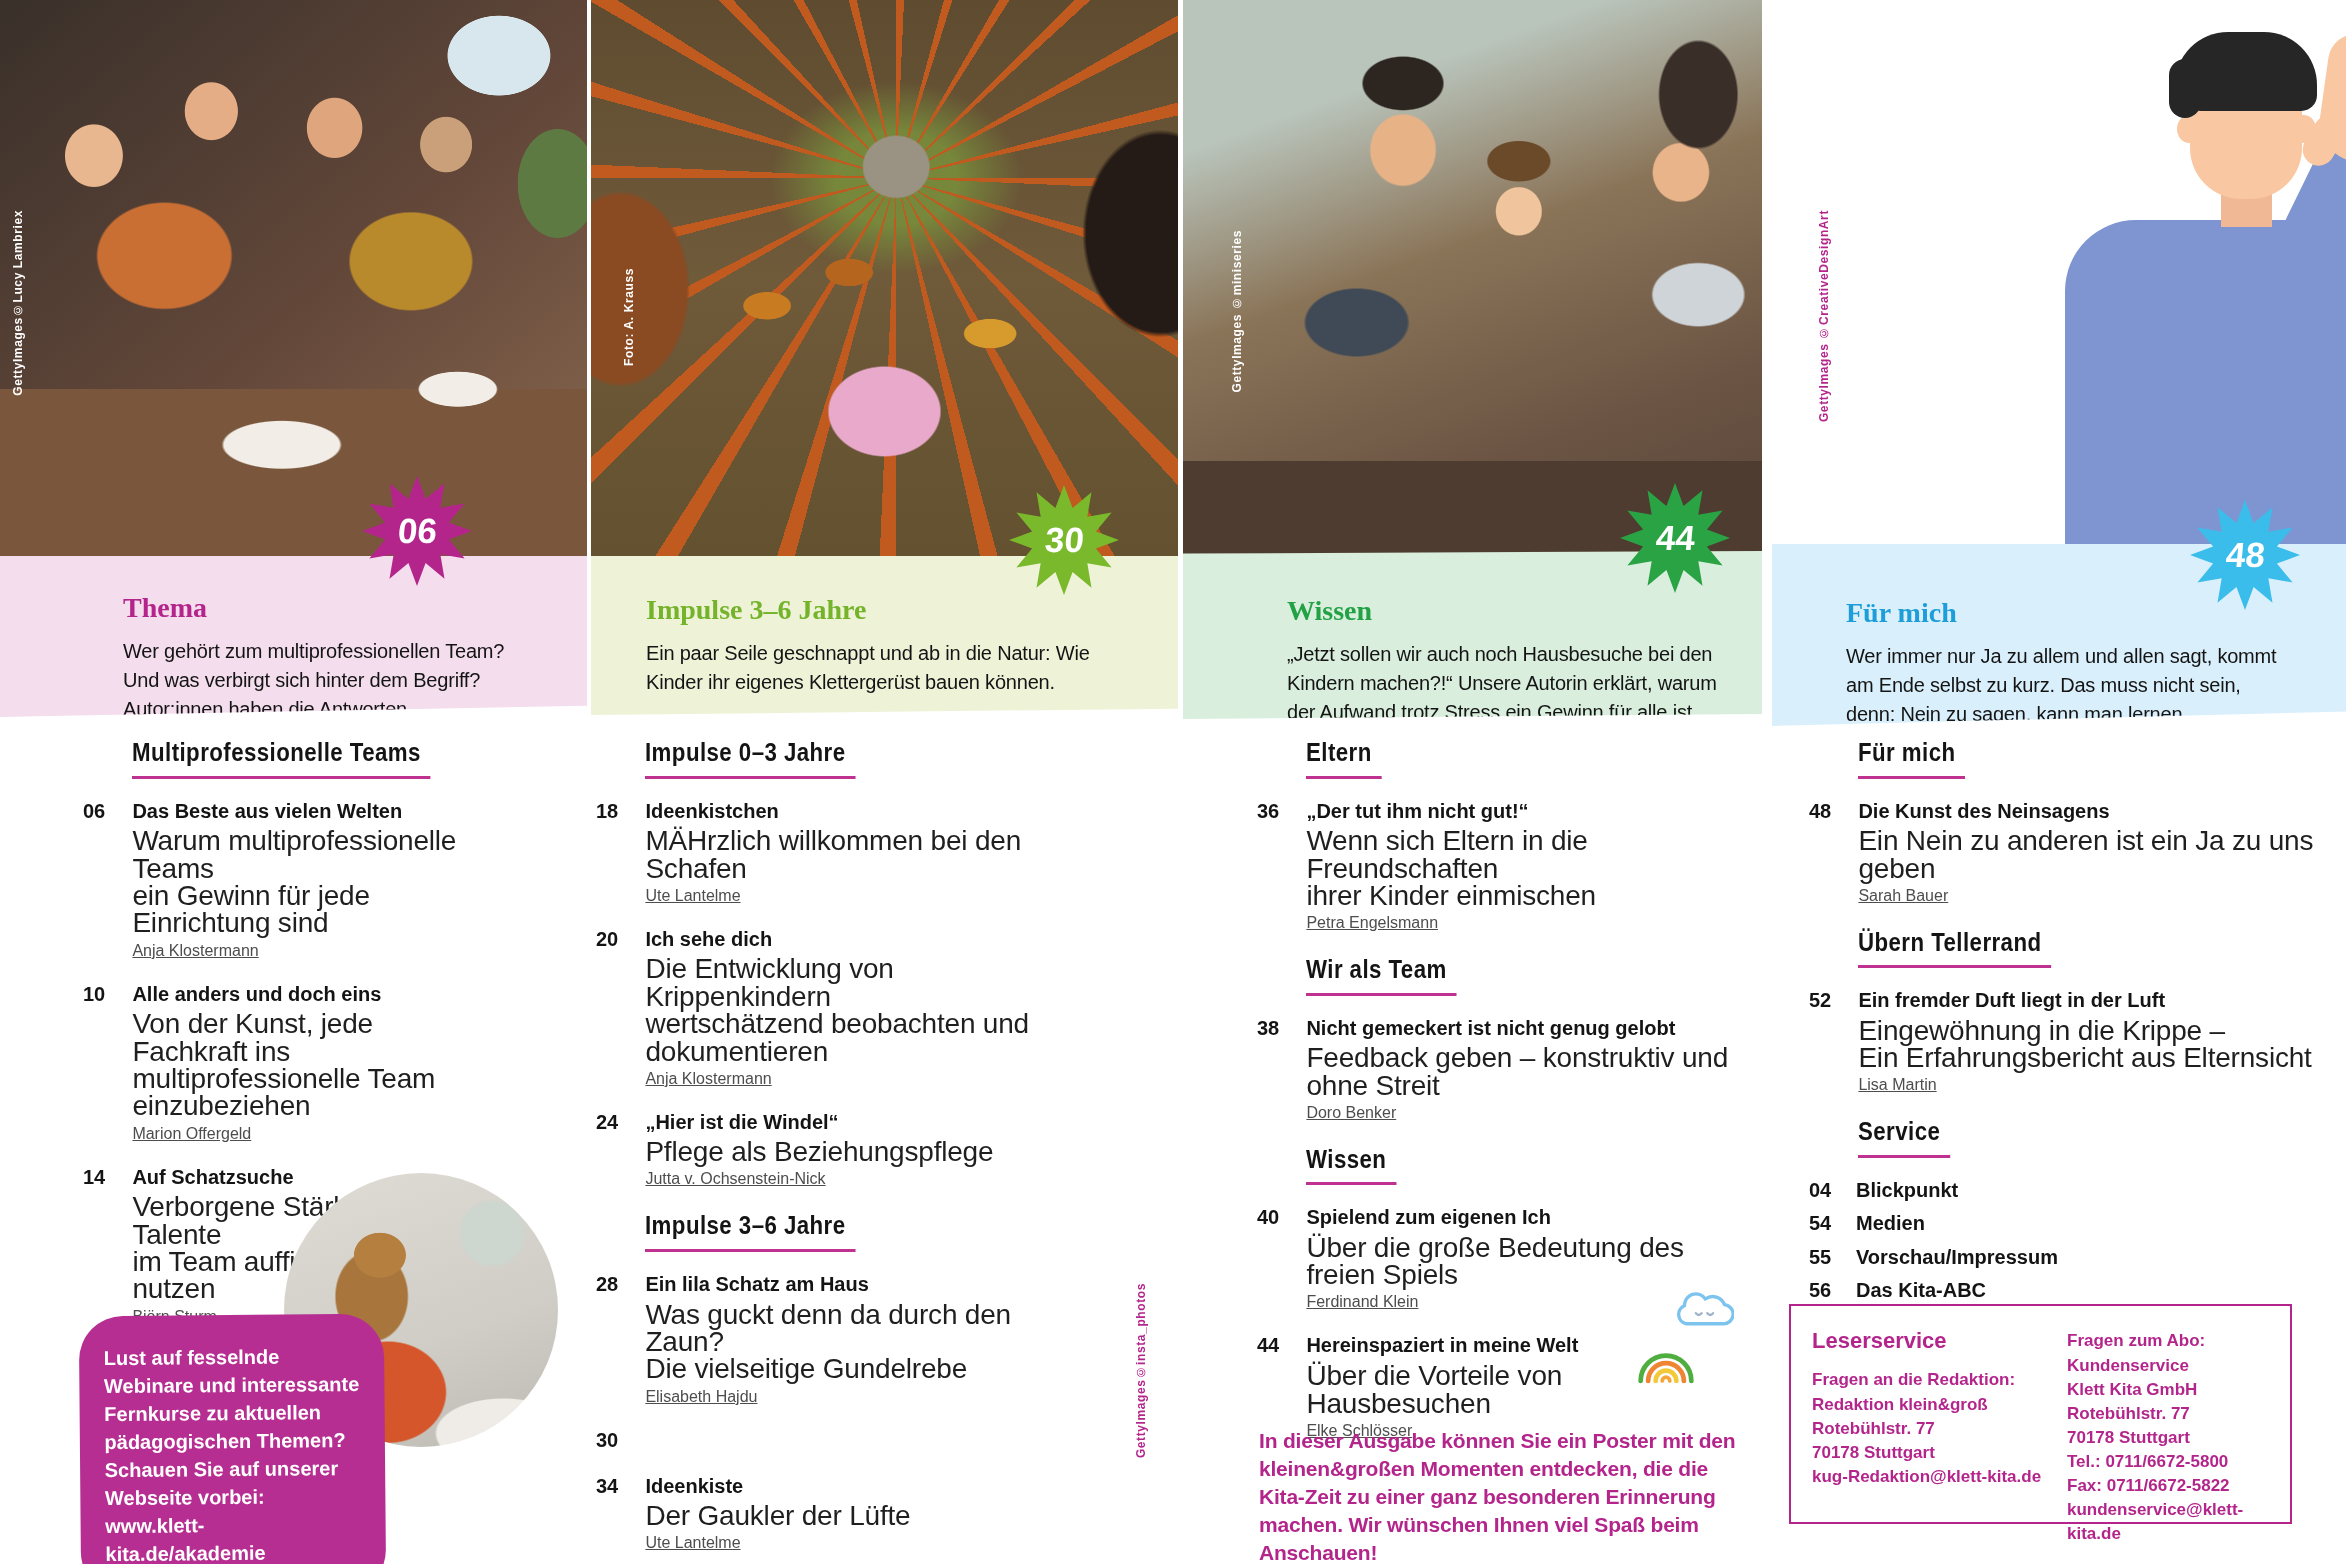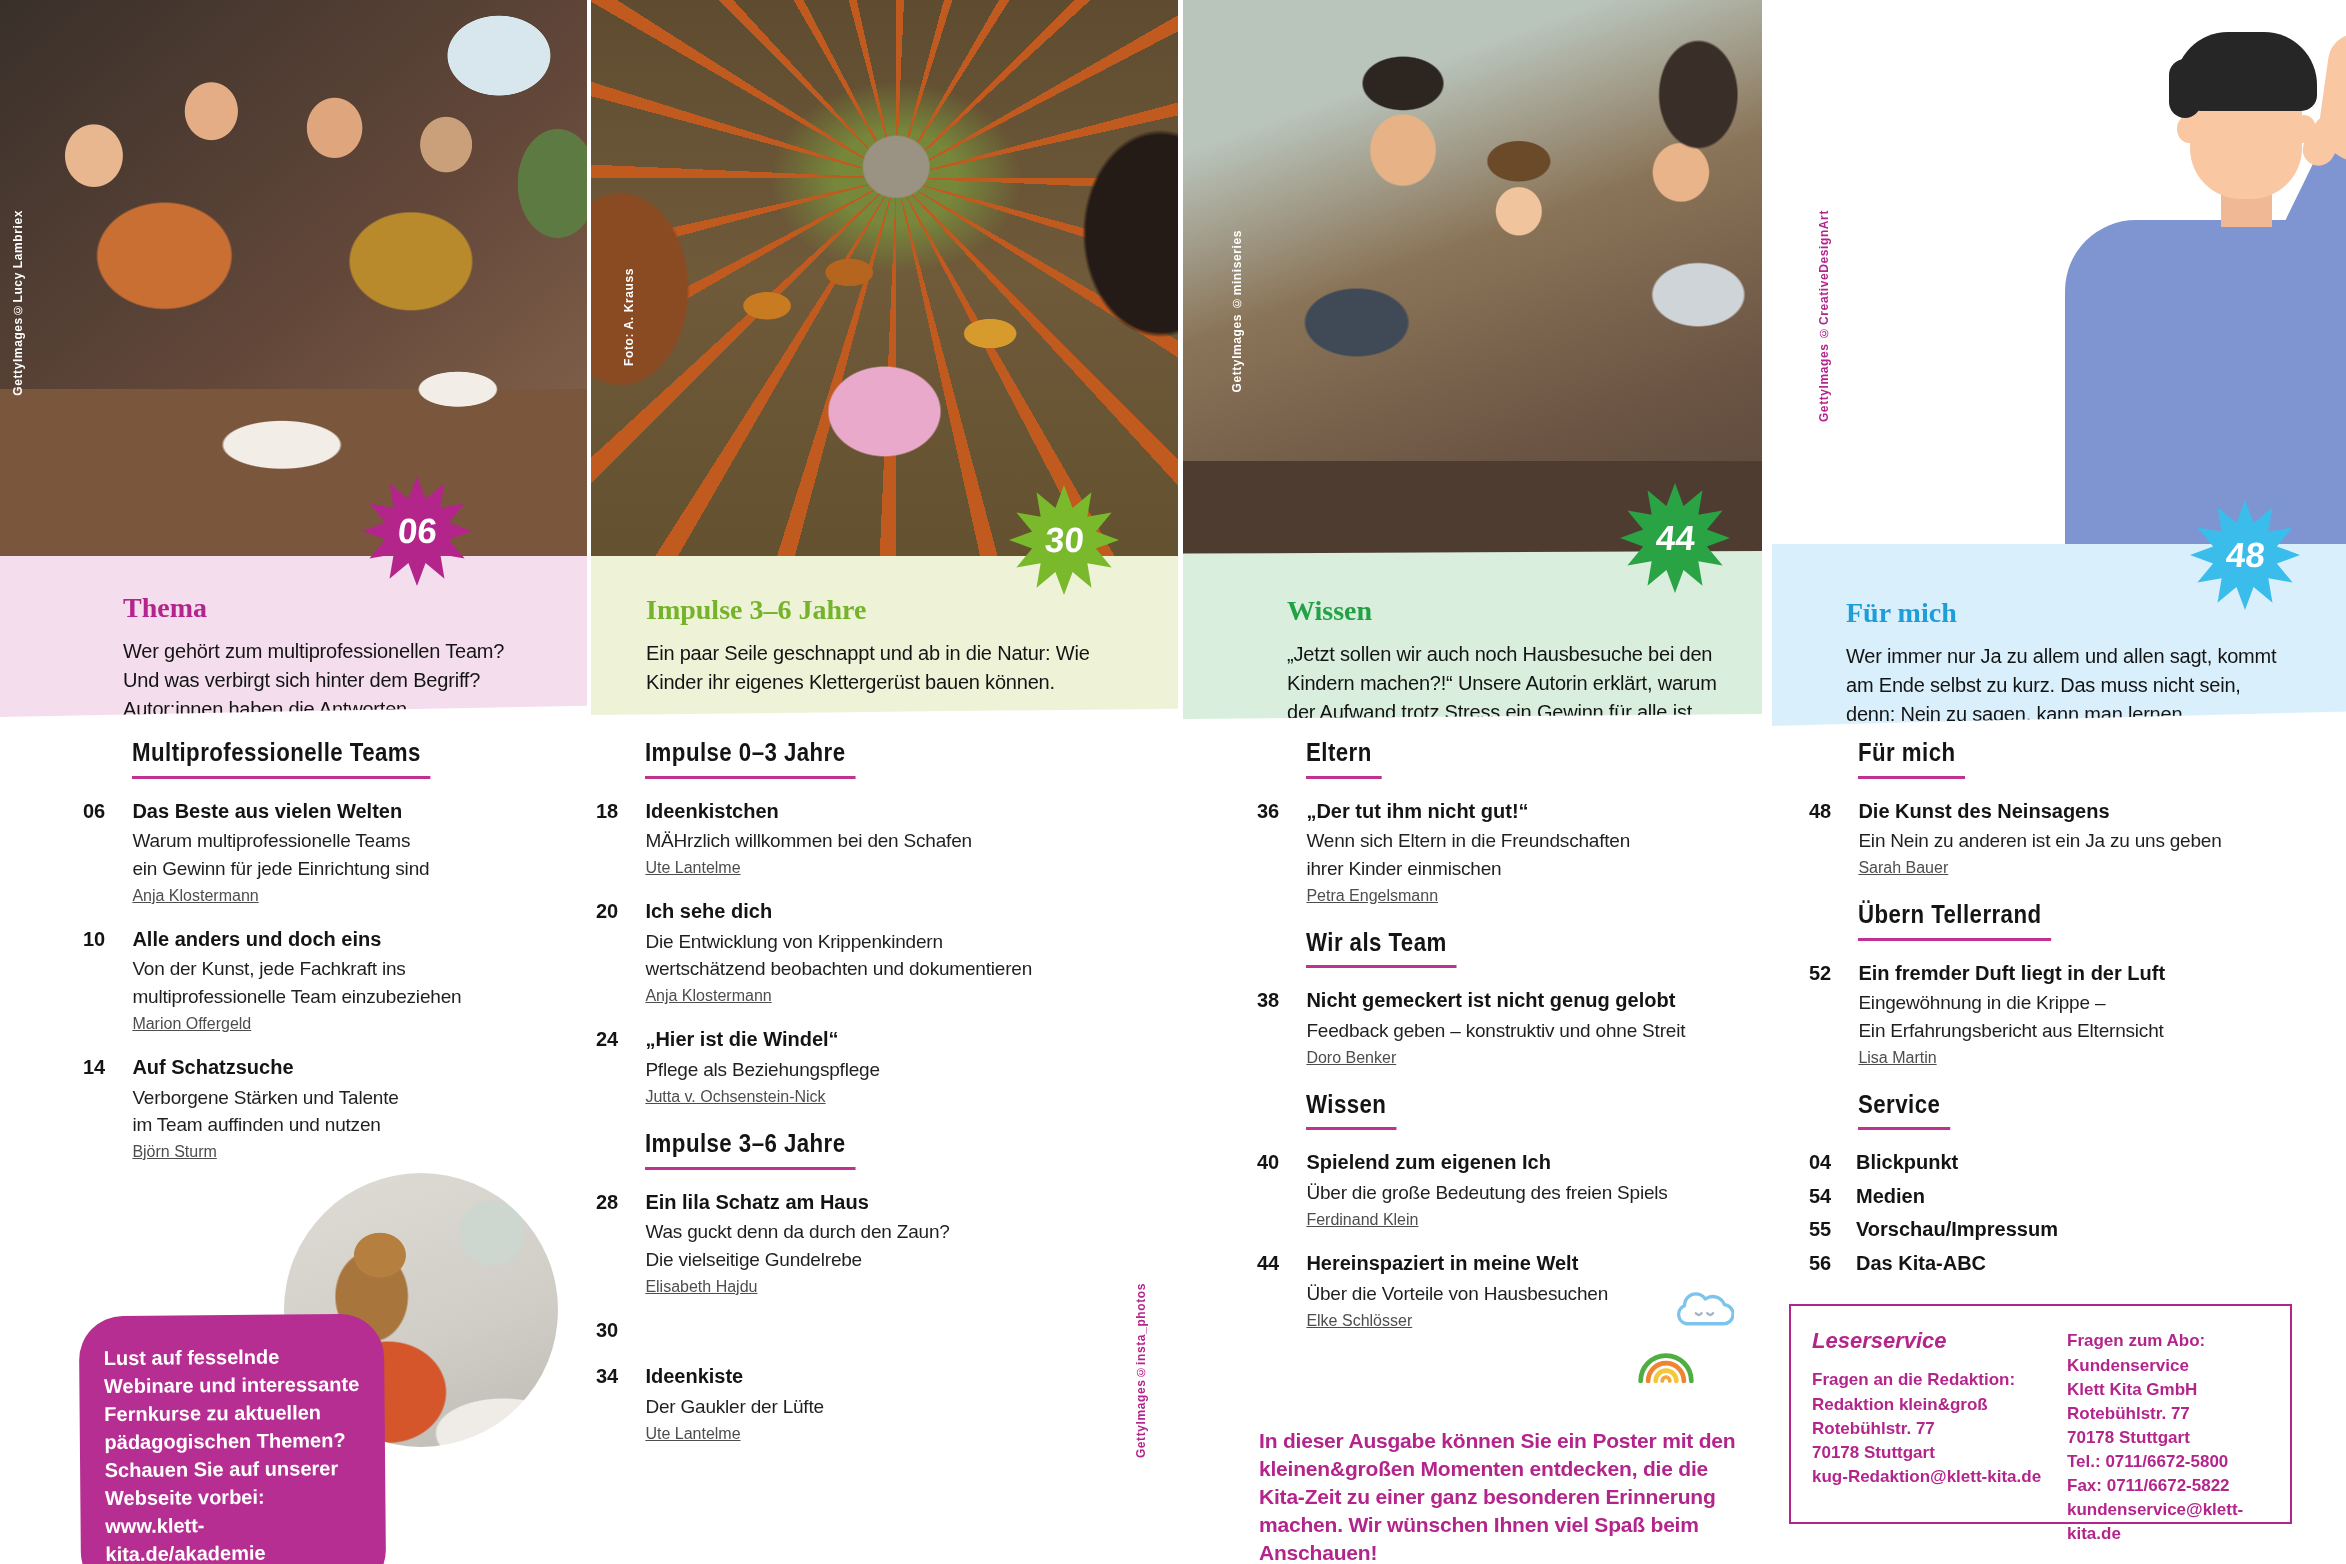--- a/index.html
+++ b/index.html
@@ -99,21 +99,21 @@
   .toc-col{position:absolute;top:738px;}
   #col1{left:83px;width:407px;} #col2{left:596px;width:473px;}
   #col3{left:1257px;width:487px;} #col4{left:1809px;width:519px;}
   .section-heading{display:inline-block;margin:0 0 21px 49px;font-size:25.6px;font-weight:700;
       letter-spacing:0.5px;color:#141414;border-bottom:3.8px solid #c0328f;padding:0 11.4px 8.5px 0;
       transform:scaleX(.87);transform-origin:left bottom;white-space:nowrap;}
   .section + .section{margin-top:15px;}
   .toc-item{display:flex;gap:11.4px;margin-bottom:23px;}
   .toc-num{flex:none;width:38px;font-size:20px;font-weight:700;}
   .toc-title{font-size:20px;font-weight:700;margin:0 0 4.7px;}
-  .toc-sub{font-size:19px;line-height:27.4px;color:#1f1f1f;white-space:pre-line;letter-spacing:-0.2px;}
+  .toc-sub{font-size:28px;line-height:27.4px;color:#1f1f1f;white-space:pre-line;letter-spacing:-0.2px;}
   .toc-author{font-size:16px;color:#4d4d4d;margin-top:4.7px;text-decoration:underline;}
   .svc{display:flex;gap:9px;margin-bottom:10.4px;font-size:20px;font-weight:700;}
   .svc .toc-num{width:38px;}
 
   
   #circle-photo{position:absolute;left:284px;top:1173px;width:274px;height:274px;border-radius:50%;overflow:hidden;background:
     radial-gradient(44px 38px at 35% 30%, #b5803f 0 58%, transparent 60%),
     radial-gradient(61px 76px at 32% 45%, #a8763d 0 58%, transparent 61%),
     radial-gradient(34px 40px at 34% 48%, #ecbe93 0 58%, transparent 61%),
     radial-gradient(95px 83px at 38% 80%, #d4562a 0 60%, transparent 62%),
@@ -125,21 +125,21 @@
     font-size:20px;line-height:28px;font-weight:700;transform:rotate(-.5deg);}
   #webinar-blob .url{display:block;}
   #poster-note{position:absolute;left:1259px;top:1406px;width:485px;
     font-size:21px;line-height:28px;font-weight:700;color:#b4258c;letter-spacing:-0.2px;}
   #cloud{position:absolute;left:1673px;top:1283px;}
   #rainbow{position:absolute;left:1635px;top:1344px;}
 
   
   #reader-box{position:absolute;left:1789px;top:1304px;width:503px;height:220px;box-sizing:border-box;
     border:2.8px solid #b4258c;padding:23px 21px;display:flex;gap:23px;color:#b4258c;}
-  #reader-box .rb-title{font-size:22px;font-weight:700;margin:0 0 15px;font-style:italic;}
+  #reader-box .rb-title{font-size:22px;font-weight:700;margin:0 0 15px;}
   .rb-col{font-size:17px;line-height:24px;font-weight:700;}
   .rb-col-left{width:232px;flex:none;}
   .rb-label{margin:0 0 0.9px;}
   .rb-lines{white-space:pre-line;}
 </style>
 </head>
 <body>
 
 <div class="page">
 

